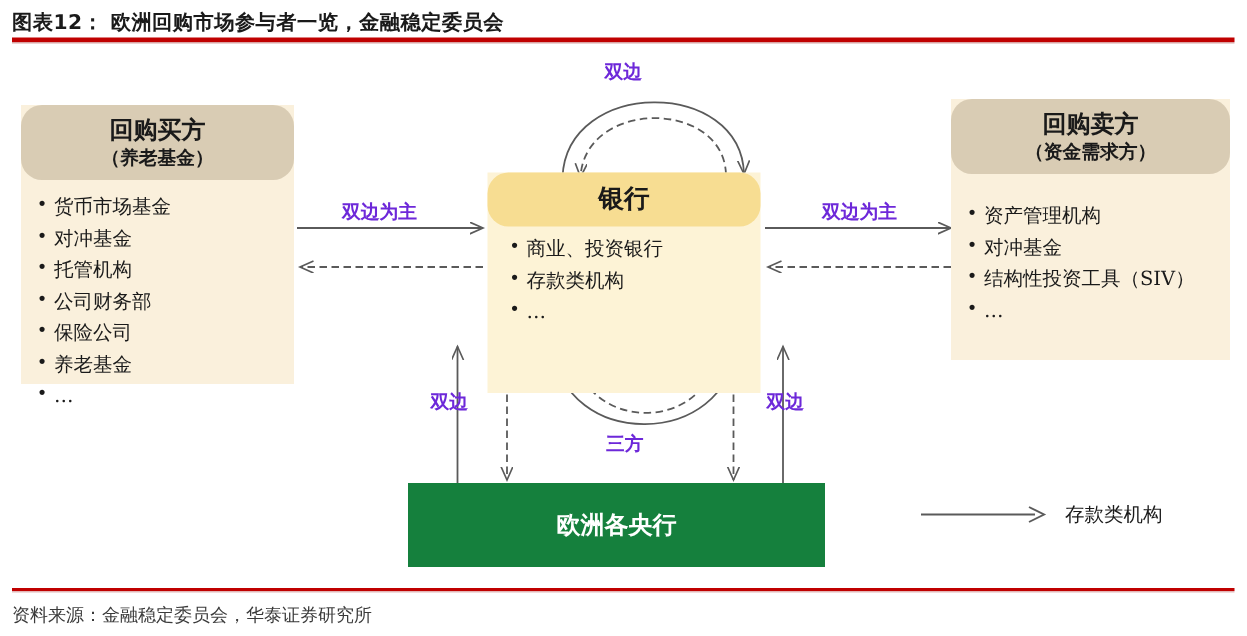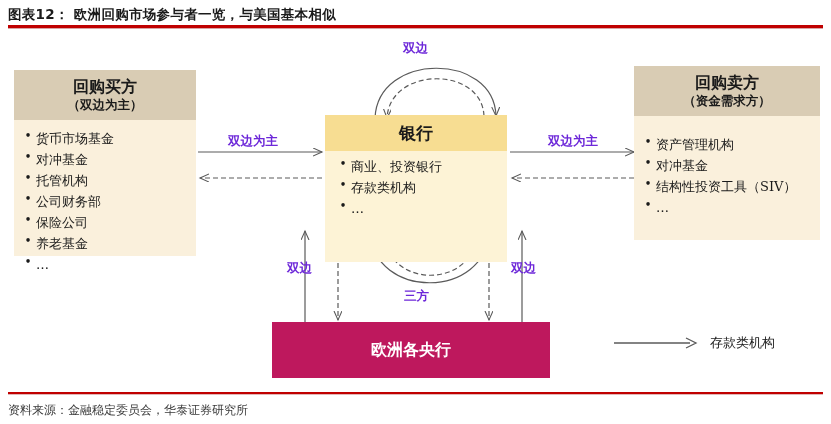--- a/index.html
+++ b/index.html
@@ -41,20 +41,21 @@
 
   
   .panel{position:absolute;box-sizing:border-box;}
   .panel .hdr{
     width:100%;
     text-align:center;
     font-family:"DejaVu Serif","Liberation Serif",serif;
     font-weight:bold;
     color:#1a1a1a;
     box-sizing:border-box;
+    border-radius:14px;
   }
   .panel .body{
     box-sizing:border-box;
     width:100%;
   }
   .panel ul{
     list-style:none;margin:0;padding:0;
   }
   .panel li{
     display:flex;align-items:flex-start;
@@ -83,21 +84,21 @@
   .bank{background:#fdf3d6;}
   .bank .hdr{
     background:#f7dd92;font-size:17px;padding:8px 0 8px 0;line-height:1.2;
   }
   .bank .body{padding:6px 4px 6px 10px;}
   .bank li{font-size:13px;line-height:1.6;}
   .bank li .bullet{font-size:12px;padding-top:1px;}
 
   
   .cbank{
-    background:#be185d;display:flex;flex-direction:column;
+    background:#15803d;display:flex;flex-direction:column;
     align-items:center;justify-content:center;color:#ffffff;
     font-family:"DejaVu Serif","Liberation Serif",serif;font-weight:bold;
   }
   .cbank .l1{font-size:16px;line-height:1.35;}
   .cbank .l2{font-size:14px;line-height:1.35;}
 
   
   .alabel{
     position:absolute;
     font-family:"DejaVu Serif","Liberation Serif",serif;
@@ -116,21 +117,21 @@
   }
 
   svg.overlay{position:absolute;left:0;top:0;width:831px;height:424px;pointer-events:none;}
 </style>
 </head>
 <body>
 
 <div id="root">
 
   <div class="title-row">
-    <span class="title-text">图表12： 欧洲回购市场参与者一览，与美国基本相似</span>
+    <span class="title-text">图表12： 欧洲回购市场参与者一览，金融稳定委员会</span>
   </div>
   <div class="title-rule"></div>
   <div class="title-rule thin"></div>
 
   <svg class="overlay" viewBox="0 0 831 424">
     <defs>
       <marker id="ah" markerWidth="11" markerHeight="11" refX="9" refY="4" orient="auto" markerUnits="userSpaceOnUse">
         <path d="M0,0 L9,4 L0,8" fill="none" stroke="#5a5a5a" stroke-width="1.1"></path>
       </marker>
       <marker id="ahd" markerWidth="11" markerHeight="11" refX="9" refY="4" orient="auto" markerUnits="userSpaceOnUse">
@@ -158,21 +159,21 @@
     <line x1="338" y1="231" x2="338" y2="320" stroke="#5a5a5a" stroke-width="1.2" stroke-dasharray="5,3" marker-end="url(#ahd)"></line>
 
     <line x1="522" y1="322" x2="522" y2="231" stroke="#5a5a5a" stroke-width="1.2" marker-end="url(#ah)"></line>
 
     <line x1="489" y1="231" x2="489" y2="320" stroke="#5a5a5a" stroke-width="1.2" stroke-dasharray="5,3" marker-end="url(#ahd)"></line>
   </svg>
 
   <div class="panel side" style="left:14px;top:70px;width:182px;height:186px;">
     <div class="hdr">
       <span>回购买方</span>
-      <span class="sub">（双边为主）</span>
+      <span class="sub">（养老基金）</span>
     </div>
     <div class="body">
       <ul>
         <li>
             <span class="bullet">•</span>
             <span class="txt">货币市场基金</span>
           </li>
         <li>
             <span class="bullet">•</span>
             <span class="txt">对冲基金</span>

